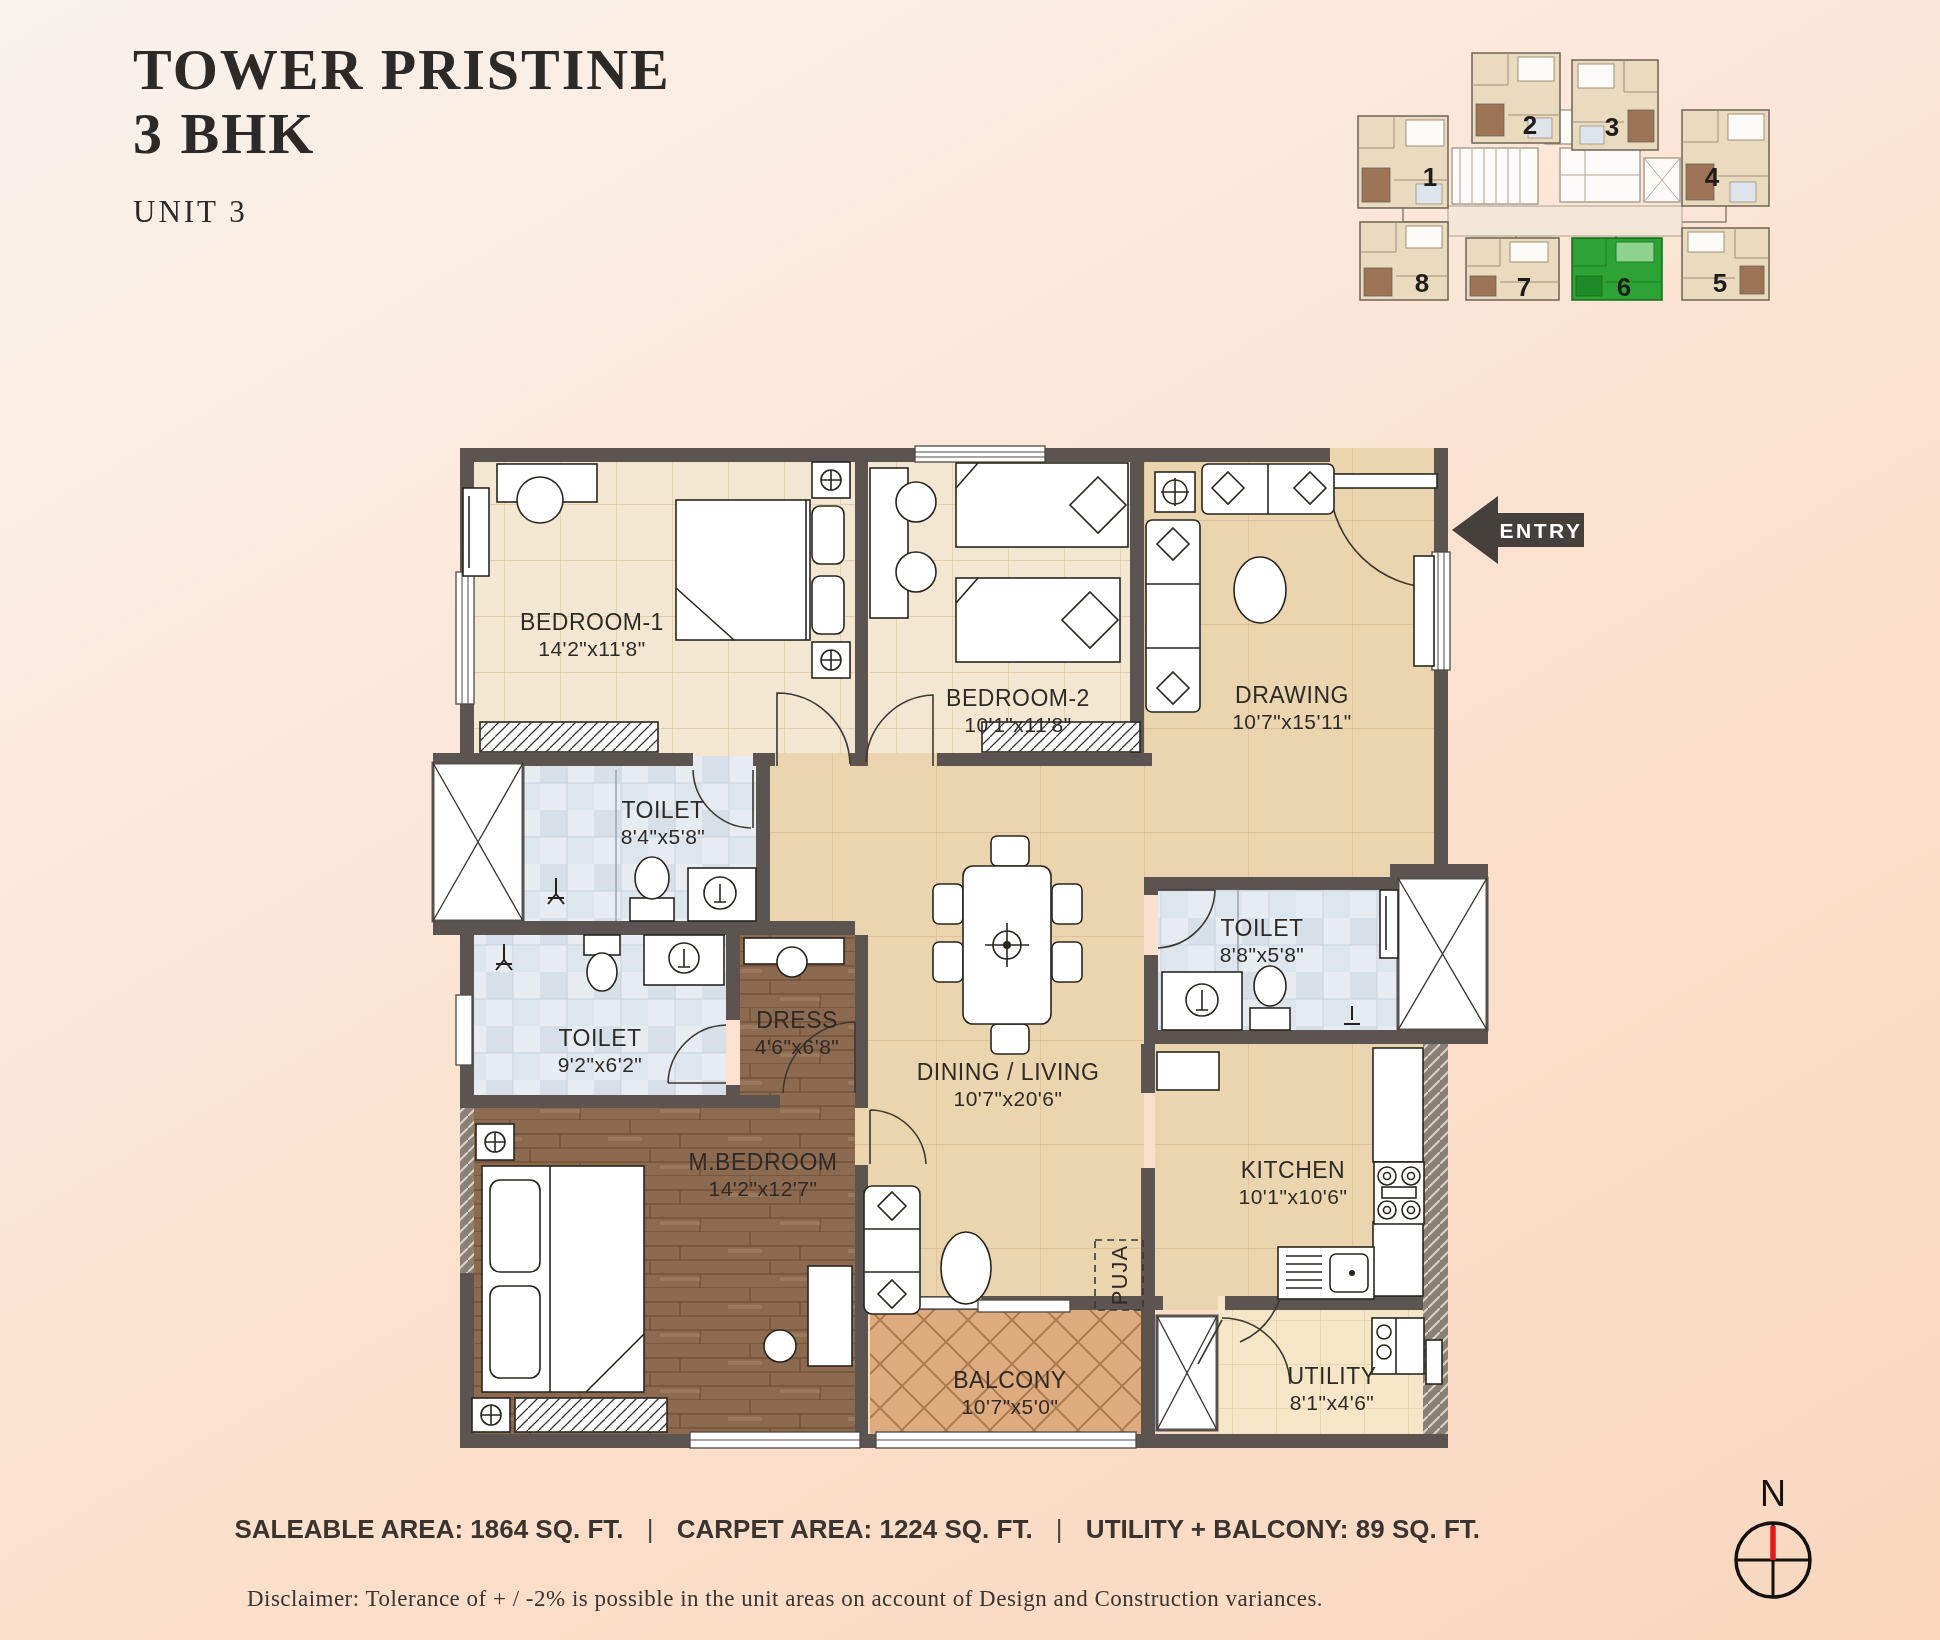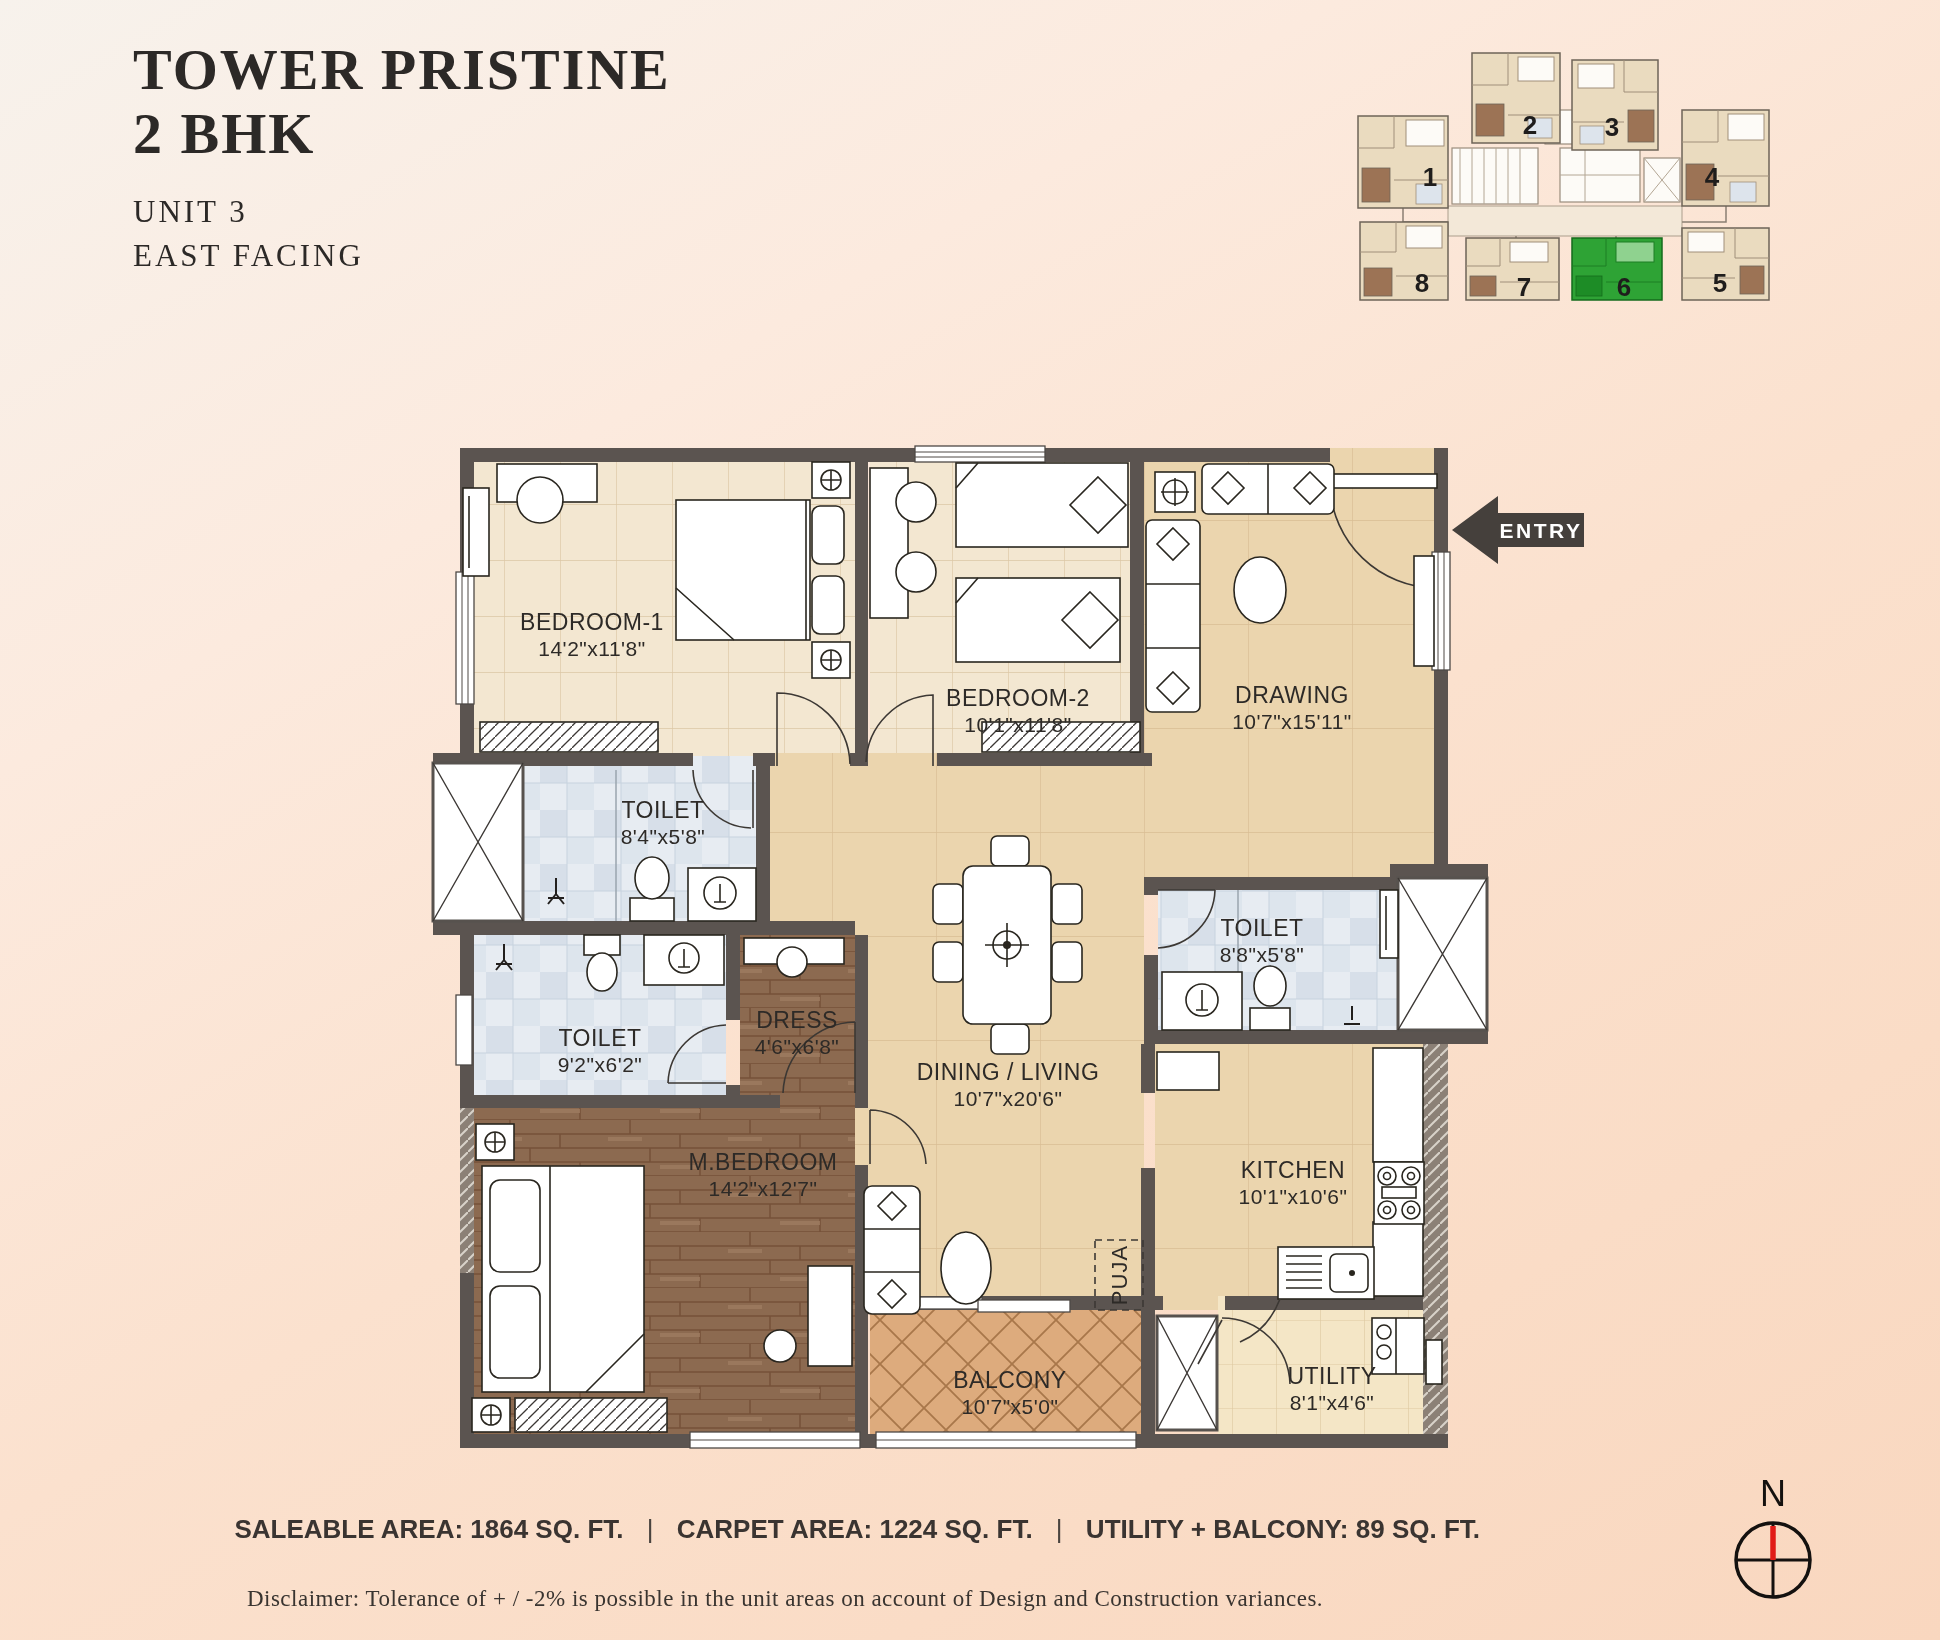--- a/index.html
+++ b/index.html
@@ -45,23 +45,22 @@
   text.north{font-family:"Liberation Sans",sans-serif;font-size:36px;fill:#14110f;text-anchor:middle;}
   text.puja{font-family:"Liberation Sans",sans-serif;font-size:22px;fill:#2d2a27;letter-spacing:1px;text-anchor:middle;}
 </style>
 </head>
 <body>
 
 <div id="page">
 
   <div class="title-block">
     <div class="title-line">TOWER PRISTINE</div>
-    <div class="title-line">2 BHK</div>
+    <div class="title-line">3 BHK</div>
     <div class="subtitle u">UNIT 3</div>
-    <div class="subtitle f">EAST FACING</div>
   </div>
 
   <svg style="position:absolute;left:1350px;top:24px;" width="430" height="286" viewBox="1350 24 430 286">
 
     <path d="M1403,208 V222 H1726 V206 M1516,222 V238 M1616,222 V238 M1403,222 V236" stroke="#8a7f73" stroke-width="1.5" fill="none"></path>
 
     <g>
       <rect class="mu-corr" x="1448" y="206" width="234" height="30"></rect>
       <rect class="mu-core" x="1452" y="148" width="86" height="56"></rect>
       <path d="M1460,148 V204 M1472,148 V204 M1484,148 V204 M1496,148 V204 M1508,148 V204 M1520,148 V204" stroke="#b3a694" stroke-width="1" fill="none"></path>

